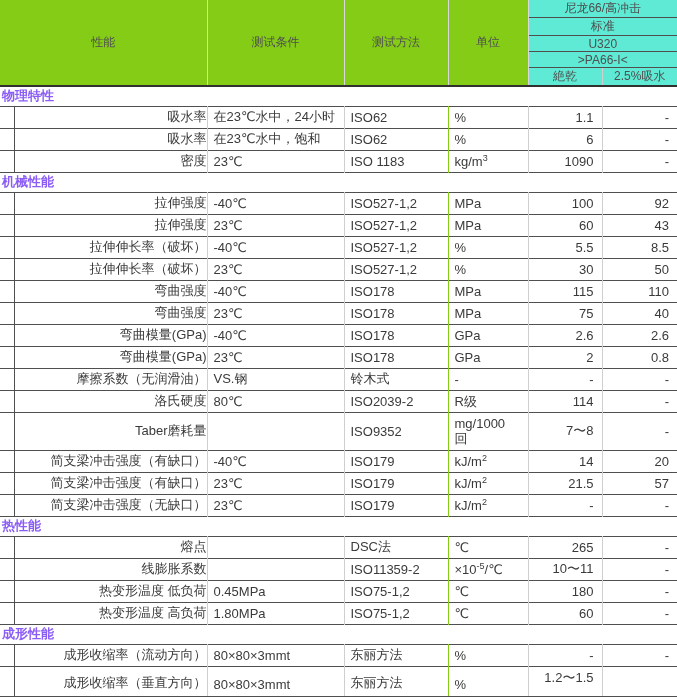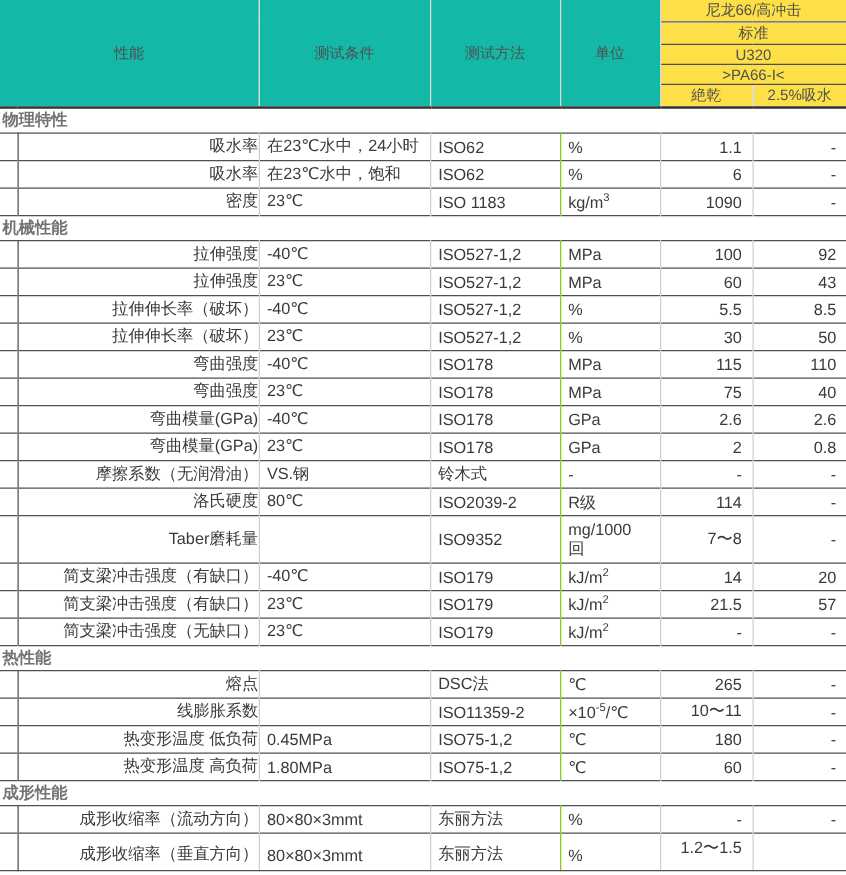--- a/index.html
+++ b/index.html
@@ -25,44 +25,44 @@
     font-weight: normal;
     font-size: 12px;
     color: #4f4f4f;
     text-align: center;
     vertical-align: middle;
     padding: 0;
     overflow: hidden;
     white-space: nowrap;
   }
   th.h-left {
-    background: #14b8a6;
+    background: #84cc16;
     border-right: 1px solid #d9d9d9;
     border-bottom: 2px solid #303030;
   }
   th.h-right {
-    background: #fde047;
+    background: #5eead4;
     border-bottom: 1px solid #4f4f4f;
   }
   th.h-state, th.h-state2 { border-bottom: 2px solid #303030; margin-left: 23px; }
   th.h-state { border-right: 1px solid #cfcfcf; }
   
   tbody td {
     font-size: 13px;
     padding: 0;
     vertical-align: middle;
     border-top: 1px solid #4f4f4f;
     overflow: hidden;
     white-space: nowrap;
   }
   tr.section-row { height: 20px; }
   td.section-title {
     font-weight: bold;
     font-size: 13px;
-    color: #737373;
+    color: #8b5cf6;
     padding-left: 2px;
   }
   tr.data-row { height: 22px; }
   tr.tall { height: 38px; }
   tr.clipped { height: 30px; }
   td.gutter  { border-right: 1px solid #4f4f4f; }
   td.name    { padding-left: 6px;  border-right: 1px solid #cfcfcf; text-align: right; }
   td.cond    { padding-left: 6px;  border-right: 1px solid #cfcfcf; margin-left: 46px; }
   td.method  { padding-left: 6px;  border-right: 1px solid #84cc16; }
   td.unit    { padding-left: 6px; padding-right: 13px; border-right: 1px solid #cfcfcf; white-space: normal; line-height: 15px; }

